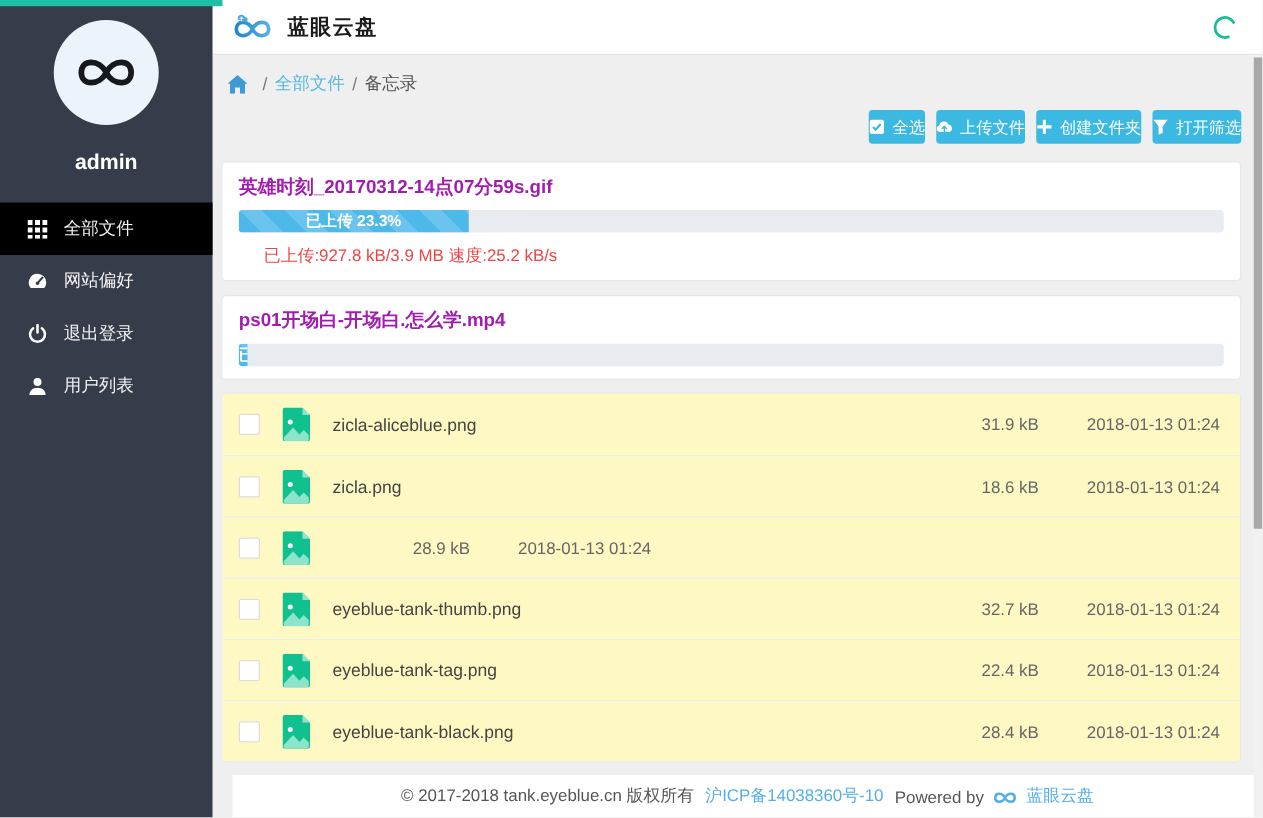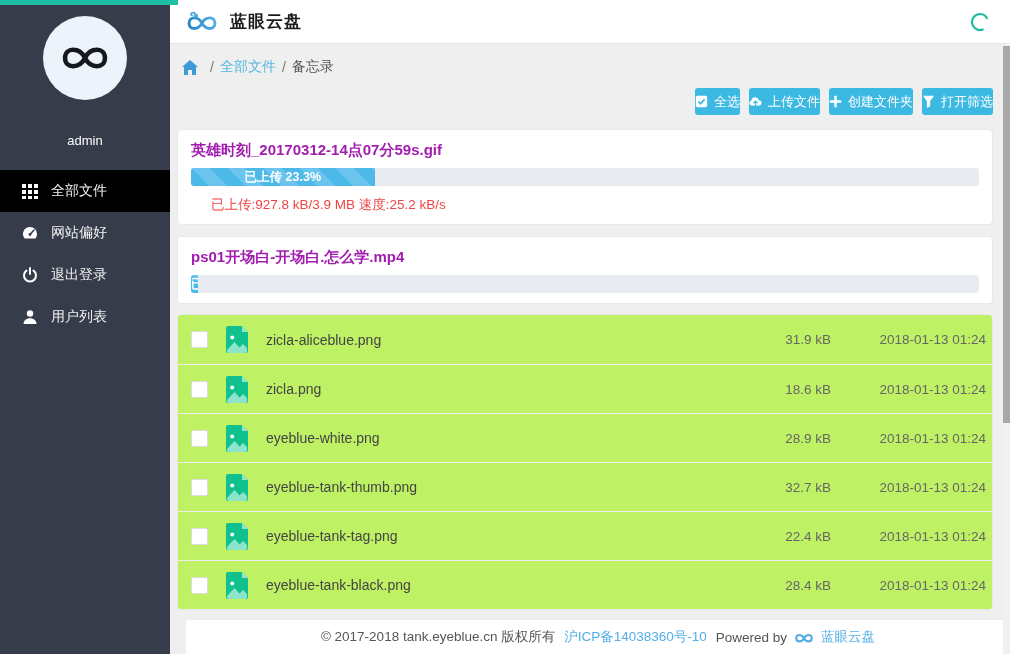--- a/index.html
+++ b/index.html
@@ -6,21 +6,21 @@
   html,body { width:1010px; height:654px; overflow:hidden; font-family:"Liberation Sans","DejaVu Sans",sans-serif; background:#efefef; }
   .app { position:relative; width:1010px; height:654px; }
 
   
   .pace-bar { position:absolute; left:0; top:0; width:178px; height:5px; background:#1fbfa4; z-index:50; }
 
   
   .sidebar { position:absolute; left:0; top:0; width:170px; height:654px; background:#363c49; z-index:10; }
   .avatar-wrap { padding-top:16px; text-align:center; }
   .avatar { width:84px; height:84px; border-radius:50%; background:#edf3fb; margin:0 auto; display:flex; align-items:center; justify-content:center; }
-  .username { margin-top:33px; color:#fff; font-weight:normal; font-size:13px; text-align:center; }
+  .username { margin-top:20px; color:#fff; font-weight:bold; font-size:17px; text-align:center; }
   .menu { margin-top:22px; }
   .menu-item { display:flex; align-items:center; height:42px; padding-left:22px; color:#f2f2f2; font-size:14px; cursor:pointer; }
   .menu-item.active { background:#000; }
   .menu-item .mi-icon { width:16px; height:16px; margin-right:13px; display:inline-flex; }
   .menu-item svg { width:16px; height:16px; }
 
   
   .header { position:absolute; left:170px; top:0; right:0; height:44px; background:#fff; border-bottom:1px solid #e6e6e6; display:flex; align-items:center; padding-left:12px; z-index:5; }
   .logo { width:40px; height:28px; margin-right:8px; }
   .header-title { font-size:17px; font-weight:bold; color:#1b1b1b; letter-spacing:1px; }
@@ -42,27 +42,27 @@
 
   .card { background:#fff; border:1px solid #e8e8e8; border-radius:4px; padding:10px 13px; }
   .card1 { margin-top:14px; }
   .card2 { margin-top:11px; }
   .up-title { font-size:15px; font-weight:bold; color:#a21caf; line-height:20px; }
   .progress { margin-top:8px; height:18px; background:#e8ecf1; border-radius:3px; overflow:hidden; }
   .progress-fill { height:100%; background:#4db9e9; background-image:linear-gradient(45deg,rgba(255,255,255,.16) 25%,transparent 25%,transparent 50%,rgba(255,255,255,.16) 50%,rgba(255,255,255,.16) 75%,transparent 75%,transparent); background-size:36px 36px; color:#fff; font-size:12.5px; font-weight:bold; line-height:18px; text-align:center; white-space:nowrap; overflow:hidden; }
   .up-info { margin-top:10px; font-size:13.5px; color:#ef4444; line-height:18px;margin-left:20px; }
 
   .file-list { margin-top:10px; background:#fff; border:1px solid #e8e8e8; border-radius:4px; overflow:hidden; }
-  .file-row { display:flex; align-items:center; height:49px; padding-left:13px; background:#bef264; }
+  .file-row { display:flex; align-items:center; height:49px; padding-left:13px; background:#fef9c3; }
   .file-row + .file-row { border-top:1px solid #ededed; }
   .f-check { width:17px; height:17px; border:1px solid #ddd; border-radius:2px; background:#fff; margin-right:18px; flex:none; cursor:pointer; }
   .f-icon { width:22px; height:27px; margin-right:18px; flex:none; }
   .f-name { flex:1; font-size:14px; color:#444; }
   .f-size { width:110px; text-align:right; font-size:13.5px; color:#666; flex:none; }
-  .f-date { width:161px; text-align:right; font-size:13.5px; color:#666; flex:none; padding-right:6px; }
+  .f-date { width:161px; text-align:right; font-size:13.5px; color:#666; flex:none; padding-right:16px; }
 
   .footer { position:absolute; left:16px; right:0; bottom:0; height:34px; background:#fff; display:flex; align-items:center; justify-content:center; gap:9px; font-size:13.5px; color:#555; z-index:6; }
   .footer a { text-decoration:none; }
   .f-link { color:#54aee8; cursor:pointer; }
   .f-logo { width:24px; height:15px; }
   .powered { display:inline-flex; align-items:center; gap:5px; }
 
   .scrollbar { position:absolute; right:0; top:0; bottom:0; width:7px; background:#f1f1f1; z-index:8; }
   .scroll-thumb { position:absolute; top:2px; right:0; width:7px; height:377px; background:#a8a8a8; }
 </style>
@@ -237,21 +237,20 @@
   </div>
 
   <div class="file-row">
     <div class="f-check"></div>
     <svg class="f-icon" viewBox="0 0 22 27">
       <path d="M2 0h14l6 6v19a2 2 0 0 1-2 2H2a2 2 0 0 1-2-2V2a2 2 0 0 1 2-2z" fill="#10c08e"></path>
       <path d="M16 0l6 6h-6z" fill="#fff" opacity="0.55"></path>
       <circle cx="6.2" cy="11.5" r="2" fill="#fff"></circle>
       <path d="M1 24l7.5-8 5 5.5 3.5-3.5 4 4V25a2 2 0 0 1-2 2H3a2 2 0 0 1-2-2z" fill="#8ce4cb"></path>
     </svg>
-    <span class="f-name">eyeblue-white.png</span>
     <span class="f-size">28.9 kB</span>
     <span class="f-date">2018-01-13 01:24</span>
   </div>
 
   <div class="file-row">
     <div class="f-check"></div>
     <svg class="f-icon" viewBox="0 0 22 27">
       <path d="M2 0h14l6 6v19a2 2 0 0 1-2 2H2a2 2 0 0 1-2-2V2a2 2 0 0 1 2-2z" fill="#10c08e"></path>
       <path d="M16 0l6 6h-6z" fill="#fff" opacity="0.55"></path>
       <circle cx="6.2" cy="11.5" r="2" fill="#fff"></circle>

